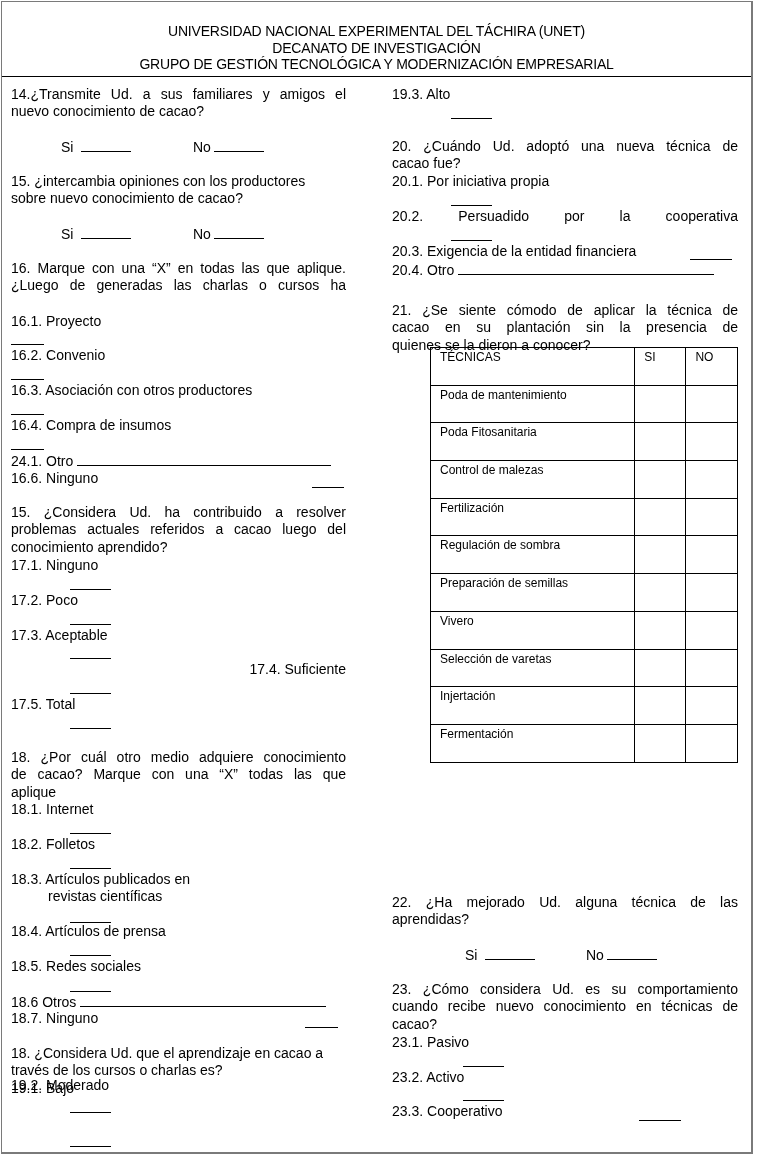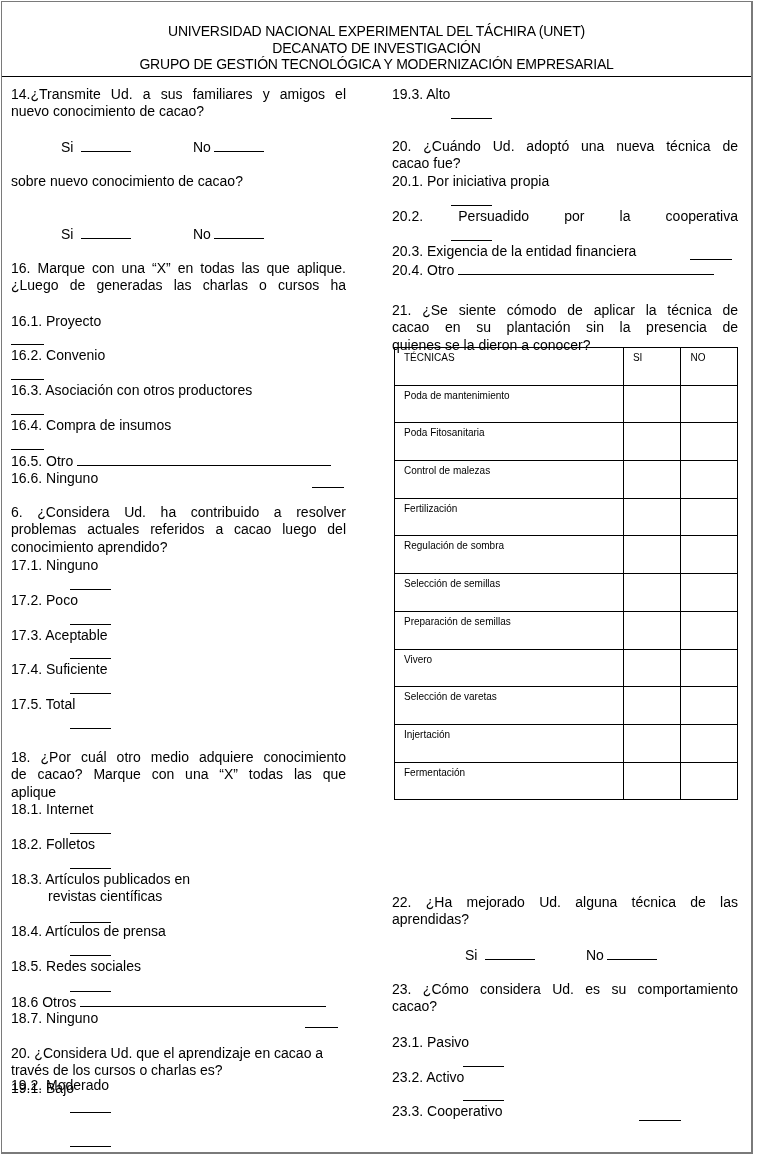--- a/index.html
+++ b/index.html
@@ -9,21 +9,21 @@
   .header div { white-space: nowrap; }
   .col { position: absolute; top: 75px; font-size: 14px; line-height: 17.3px; }
   .col-left { left: 9px; width: 335px; }
   .col-right { left: 390px; width: 346px; }
   .p { position: absolute; left: 0; width: 100%; white-space: nowrap; }
   .block { position: absolute; left: 0; width: 100%; }
   .block .line { display: block; white-space: nowrap; }
   .block .line.j { text-align: justify; text-align-last: justify; }
   .uline { display: inline-block; border-bottom: 1px solid #000; height: 13px; vertical-align: baseline; }
   .blank { position: absolute; border-top: 1px solid #000; height: 0; }
-  table.tec { position: absolute; border-collapse: collapse; font-size: 10px; }
+  table.tec { position: absolute; border-collapse: collapse; font-size: 12px; margin-left: 36px; }
   table.tec td { border: 1px solid #000; vertical-align: top; padding: 1px 0 0 9px; height: 36px; box-sizing: border-box; }
   table.tec td.c-tec { width: 231px; }
   table.tec td.c-si { width: 58px; }
   table.tec td.c-no { width: 57px; }
 </style>
 </head>
 <body>
 
 <div class="page">
   <div class="header">
@@ -35,53 +35,54 @@
   <div class="col col-left">
 
     <div class="block" style="top:9px;">
       <span class="line j">14.¿Transmite Ud. a sus familiares y amigos el</span>
       <span class="line">nuevo conocimiento de cacao?</span>
     </div>
     <div class="p" style="top:61px; left:50px; width:auto;"><span>Si</span> <span class="uline" style="width:50px; margin-left:4px;"></span></div>
     <div class="p" style="top:61px; left:182px; width:auto;"><span>No</span><span class="uline" style="width:50px; margin-left:3px;"></span></div>
 
     <div class="block" style="top:96px;">
+      <span class="line">15. ¿intercambia opiniones con los productores</span>
       <span class="line">sobre nuevo conocimiento de cacao?</span>
     </div>
     <div class="p" style="top:148px; left:50px; width:auto;"><span>Si</span> <span class="uline" style="width:50px; margin-left:4px;"></span></div>
     <div class="p" style="top:148px; left:182px; width:auto;"><span>No</span><span class="uline" style="width:50px; margin-left:3px;"></span></div>
 
     <div class="block" style="top:183px;">
       <span class="line j">16. Marque con una “X” en todas las que aplique.</span>
       <span class="line j">¿Luego de generadas las charlas o cursos ha</span>
     </div>
     <div class="p" style="top:236px;">16.1. Proyecto</div>
     <div class="blank" style="top:267px; left:0; width:33px;"></div>
     <div class="p" style="top:270px;">16.2. Convenio</div>
     <div class="blank" style="top:302px; left:0; width:33px;"></div>
     <div class="p" style="top:305px;">16.3. Asociación con otros productores</div>
     <div class="blank" style="top:337px; left:0; width:33px;"></div>
     <div class="p" style="top:340px;">16.4. Compra de insumos</div>
     <div class="blank" style="top:372px; left:0; width:33px;"></div>
-    <div class="p" style="top:375px; width:auto;"><span>16.5. Otro</span> <span class="uline" style="width:254px;"></span></div>
+    <div class="p" style="top:375px; width:auto;"><span>24.1. Otro</span> <span class="uline" style="width:254px;"></span></div>
     <div class="p" style="top:393px;">16.6. Ninguno</div>
     <div class="blank" style="top:410px; left:301px; width:32px;"></div>
 
     <div class="block" style="top:427px;">
-      <span class="line j">6. ¿Considera Ud. ha contribuido a resolver</span>
+      <span class="line j">15. ¿Considera Ud. ha contribuido a resolver</span>
       <span class="line j">problemas actuales referidos a cacao luego del</span>
       <span class="line">conocimiento aprendido?</span>
     </div>
     <div class="p" style="top:480px;">17.1. Ninguno</div>
     <div class="blank" style="top:512px; left:59px; width:41px;"></div>
     <div class="p" style="top:515px;">17.2. Poco</div>
     <div class="blank" style="top:547px; left:59px; width:41px;"></div>
     <div class="p" style="top:550px;">17.3. Aceptable</div>
     <div class="blank" style="top:581px; left:59px; width:41px;"></div>
-    <div class="p" style="top:584px;">17.4. Suficiente</div>
+    <div class="p" style="top:584px;text-align:right;">17.4. Suficiente</div>
     <div class="blank" style="top:616px; left:59px; width:41px;"></div>
     <div class="p" style="top:619px;">17.5. Total</div>
     <div class="blank" style="top:651px; left:59px; width:41px;"></div>
 
     <div class="block" style="top:672px;">
       <span class="line j">18. ¿Por cuál otro medio adquiere conocimiento</span>
       <span class="line j">de cacao? Marque con una “X” todas las que</span>
       <span class="line">aplique</span>
     </div>
     <div class="p" style="top:724px;">18.1. Internet</div>
@@ -93,21 +94,21 @@
     <div class="blank" style="top:845px; left:59px; width:41px;"></div>
     <div class="p" style="top:846px;">18.4. Artículos de prensa</div>
     <div class="blank" style="top:878px; left:59px; width:41px;"></div>
     <div class="p" style="top:881px;">18.5. Redes sociales</div>
     <div class="blank" style="top:914px; left:59px; width:41px;"></div>
     <div class="p" style="top:916px; width:auto;"><span>18.6 Otros</span> <span class="uline" style="width:246px;"></span></div>
     <div class="p" style="top:933px;">18.7. Ninguno</div>
     <div class="blank" style="top:950px; left:294px; width:33px;"></div>
 
     <div class="block" style="top:968px;">
-      <span class="line">20. ¿Considera Ud. que el aprendizaje en cacao a</span>
+      <span class="line">18. ¿Considera Ud. que el aprendizaje en cacao a</span>
       <span class="line">través de los cursos o charlas es?</span>
     </div>
     <div class="p" style="top:1003px;">19.1. Bajo</div>
     <div class="blank" style="top:1035px; left:59px; width:41px;"></div>
     <div class="p" style="top:1000px;">19.2. Moderado</div>
     <div class="blank" style="top:1069px; left:59px; width:41px;"></div>
   </div>
 
   <div class="col col-right">
     <div class="p" style="top:9px;">19.3. Alto</div>
@@ -162,25 +163,20 @@
             <td class="c-tec" style="height: 37.7px;">Fertilización</td>
             <td class="c-si" style="height: 37.7px;"></td>
             <td class="c-no" style="height: 37.7px;"></td>
           </tr>
           <tr>
             <td class="c-tec" style="height: 37.7px;">Regulación de sombra</td>
             <td class="c-si" style="height: 37.7px;"></td>
             <td class="c-no" style="height: 37.7px;"></td>
           </tr>
           <tr>
-            <td class="c-tec" style="height: 37.7px;">Selección de semillas</td>
-            <td class="c-si" style="height: 37.7px;"></td>
-            <td class="c-no" style="height: 37.7px;"></td>
-          </tr>
-          <tr>
             <td class="c-tec" style="height: 37.7px;">Preparación de semillas</td>
             <td class="c-si" style="height: 37.7px;"></td>
             <td class="c-no" style="height: 37.7px;"></td>
           </tr>
           <tr>
             <td class="c-tec" style="height: 37.7px;">Vivero</td>
             <td class="c-si" style="height: 37.7px;"></td>
             <td class="c-no" style="height: 37.7px;"></td>
           </tr>
           <tr>
@@ -203,20 +199,21 @@
 
     <div class="block" style="top:817px;">
       <span class="line j">22. ¿Ha mejorado Ud. alguna técnica de las</span>
       <span class="line">aprendidas?</span>
     </div>
     <div class="p" style="top:869px; left:73px; width:auto;"><span>Si</span> <span class="uline" style="width:50px; margin-left:4px;"></span></div>
     <div class="p" style="top:869px; left:194px; width:auto;"><span>No</span><span class="uline" style="width:50px; margin-left:3px;"></span></div>
 
     <div class="block" style="top:904px;">
       <span class="line j">23. ¿Cómo considera Ud. es su comportamiento</span>
+      <span class="line j">cuando recibe nuevo conocimiento en técnicas de</span>
       <span class="line">cacao?</span>
     </div>
     <div class="p" style="top:957px;">23.1. Pasivo</div>
     <div class="blank" style="top:989px; left:71px; width:41px;"></div>
     <div class="p" style="top:992px;">23.2. Activo</div>
     <div class="blank" style="top:1023px; left:71px; width:41px;"></div>
     <div class="p" style="top:1026px;">23.3. Cooperativo</div>
     <div class="blank" style="top:1043px; left:247px; width:42px;"></div>
   </div>
 </div>

